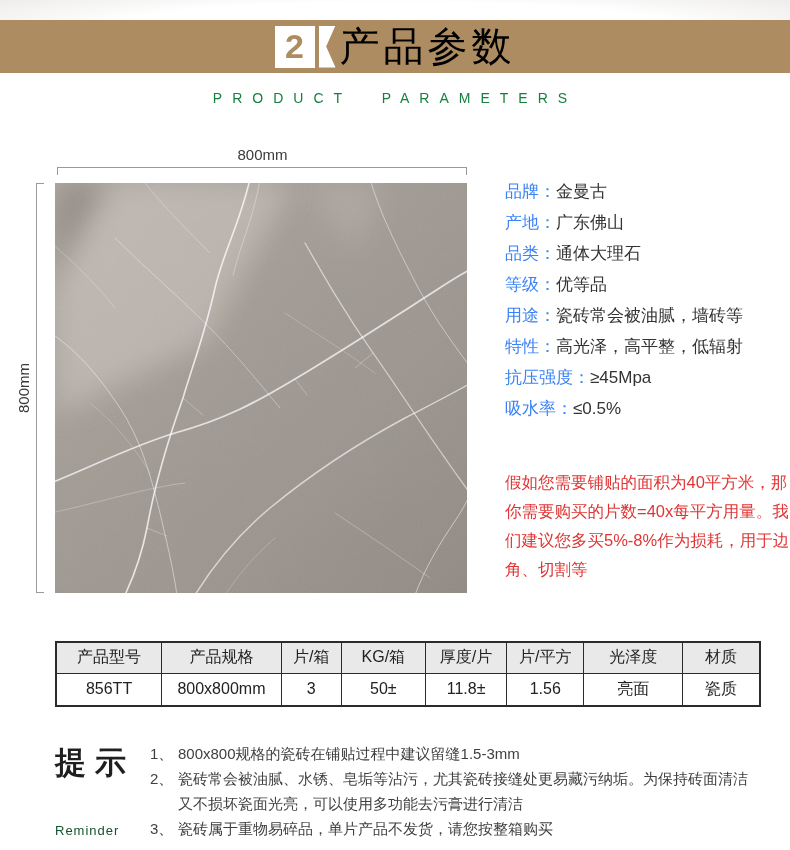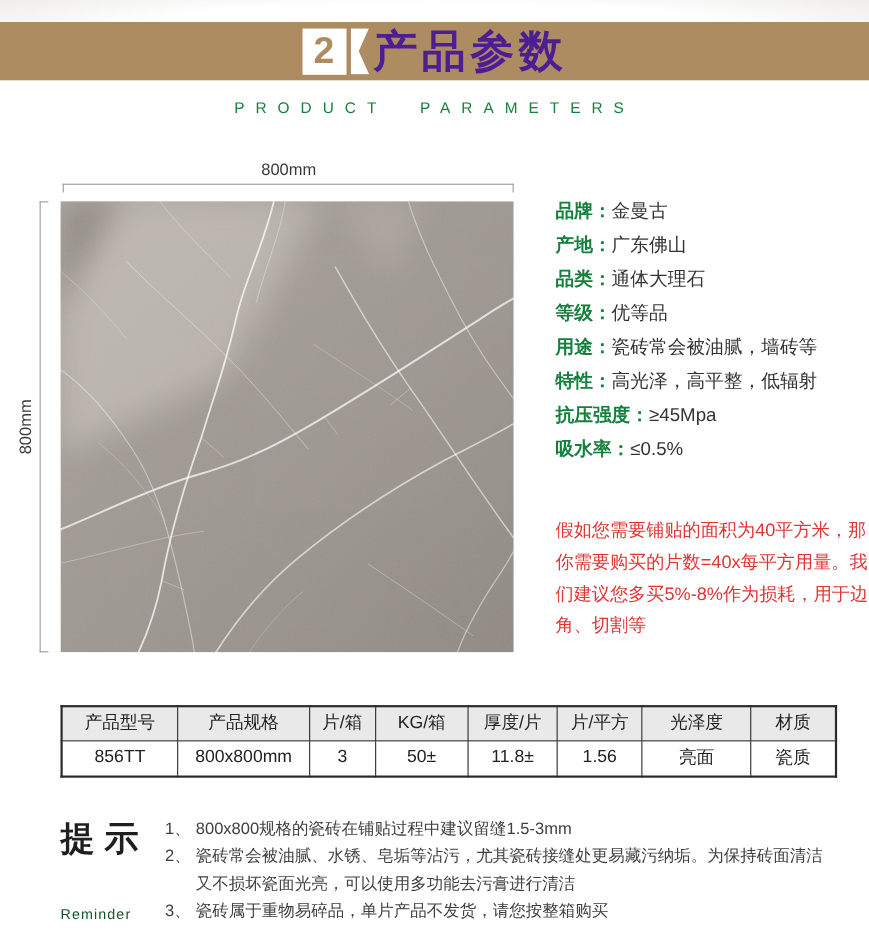--- a/index.html
+++ b/index.html
@@ -12,42 +12,42 @@
 
   
   .banner { position:absolute; top:20px; left:0; width:100%; height:53px;
     background:#ae8c62; display:flex; align-items:center; justify-content:center; }
   .badge { display:flex; align-items:center; height:42px; }
   .badge-box { width:40px; height:42px; background:#ffffff; color:#ae8c62;
     font-size:34px; font-weight:bold; display:flex; align-items:center; justify-content:center; }
   .badge-tail { width:17px; height:42px; background:#ffffff; margin-left:4px;
     -webkit-clip-path:polygon(0 0,100% 0,45% 50%,100% 100%,0 100%);
     clip-path:polygon(0 0,100% 0,45% 50%,100% 100%,0 100%); }
-  .banner-title { margin-left:4px; color:#4c1d95; font-size:40px; font-weight:bold; letter-spacing:4px; }
+  .banner-title { margin-left:4px; color:#000000; font-size:40px; font-weight:normal; letter-spacing:4px; }
   .banner-sub { position:absolute; top:90px; left:0; width:100%; text-align:center;
     color:#15803d; font-size:14px; letter-spacing:10px; word-spacing:16px; }
 
   
   .dim-top-label { position:absolute; top:146px; left:57px; width:411px; text-align:center;
     font-size:15px; color:#3a3a3a; }
   .dim-top-line { position:absolute; top:167px; left:57px; width:410px; height:8px;
     border-top:1px solid #9a9a9a; border-left:1px solid #9a9a9a; border-right:1px solid #9a9a9a; }
   .dim-left-line { position:absolute; top:183px; left:36px; width:8px; height:410px;
     border-left:1px solid #9a9a9a; border-top:1px solid #9a9a9a; border-bottom:1px solid #9a9a9a; }
   .dim-left-label { position:absolute; top:378px; left:-10px; width:70px; height:20px;
     text-align:center; font-size:15px; color:#3a3a3a; transform:rotate(-90deg); }
 
   
   .tile { position:absolute; left:55px; top:183px; width:412px; height:410px; }
   .tile svg { display:block; width:100%; height:100%; }
 
   
   .specs { position:absolute; left:505px; top:182px; width:288px; }
   .spec-row { font-size:17px; line-height:19px; margin-bottom:12px; color:#333333; }
-  .spec-label { font-weight:bold; color:#15803d; }
+  .spec-label { font-weight:normal; color:#3b82f6; }
 
   
   .purchase-note { position:absolute; left:505px; top:468px; width:290px;
     font-size:16.5px; line-height:29px; color:#e03535; }
 
   
   .spec-table { position:absolute; left:55px; top:641px; width:706px;
     border-collapse:collapse; table-layout:fixed; text-align:center;
     font-size:16px; color:#222222; border:2px solid #2b2b2b; }
   .spec-table th { background:#e9e9e9; font-weight:normal; height:31px; border:1px solid #2b2b2b; }

